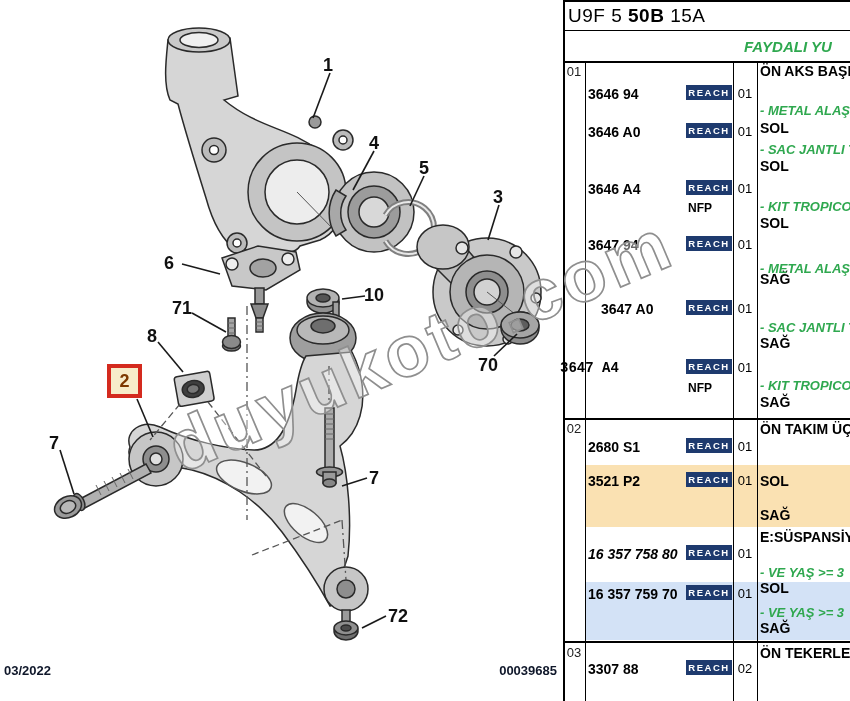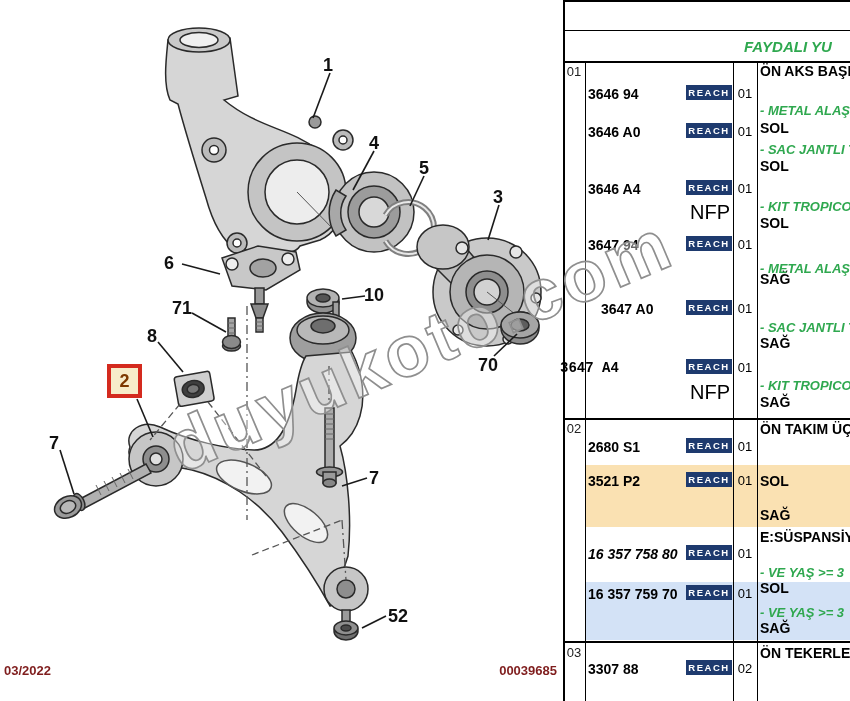--- a/index.html
+++ b/index.html
@@ -17,34 +17,34 @@
   
   .code{font-size:19px;letter-spacing:.5px;}
   .code b{font-weight:bold;}
   .banner{font-size:15px;font-weight:bold;font-style:italic;color:var(--green-note,#2fa84f);}
   .sec{font-size:13px;color:#222;width:20px;text-align:center;}
   .part{font-size:14px;font-weight:bold;}
   .qty{font-size:13px;width:24px;text-align:center;}
   .side{font-size:14px;font-weight:bold;margin-top:34px;}
   .hdr{font-size:14px;font-weight:bold;}
   .note{font-size:13px;font-weight:bold;font-style:italic;color:var(--green-note,#2fa84f);}
-  .nfp{font-size:20px;font-weight:normal;width:44px;text-align:center;}
+  .nfp{font-size:12px;font-weight:bold;width:44px;text-align:left;}
   .badge{position:absolute;width:46px;height:15px;background:var(--reach-badge,#1e3a6e);
          color:#fff;font-size:9.5px;font-weight:bold;letter-spacing:1.5px;
          text-align:center;line-height:15px;cursor:pointer;}
   
   .dlabel{position:absolute;font-size:18px;font-weight:bold;color:#101010;cursor:pointer;}
   .refbox{position:absolute;left:107px;top:364px;width:27px;height:26px;
           border:4px solid var(--highlight-box-border,#d42a1e);
           background:#f7ecc9;color:#7d3800;font-size:18px;font-weight:bold;
           text-align:center;line-height:26px;cursor:pointer;}
   .inset{position:absolute;left:486px;top:2px;width:64px;height:84px;
          border:3px solid #000;background:#fff;}
   .inset .num{position:absolute;right:2px;top:0px;font-size:16px;font-weight:bold;}
-  .footer{font-size:13px;font-weight:bold;color:#7f1d1d;}
+  .footer{font-size:13px;font-weight:bold;color:#0f172a;}
   .wm{position:absolute;left:0;top:0;pointer-events:none;}
 </style>
 </head>
 <body>
 
 <div class="page">
 
   <svg class="wm" width="563" height="701" viewBox="0 0 563 701" style="pointer-events:none;">
     <g stroke="#2a2a2a" stroke-width="1.5" fill="#d6d6d6">
 
@@ -186,41 +186,44 @@
   <div class="dlabel" style="left:369px;top:133px;">4</div>
   <div class="dlabel" style="left:419px;top:158px;">5</div>
   <div class="dlabel" style="left:493px;top:187px;">3</div>
   <div class="dlabel" style="left:164px;top:253px;">6</div>
   <div class="dlabel" style="left:172px;top:298px;">71</div>
   <div class="dlabel" style="left:364px;top:285px;">10</div>
   <div class="dlabel" style="left:147px;top:326px;">8</div>
   <div class="dlabel" style="left:49px;top:433px;">7</div>
   <div class="dlabel" style="left:478px;top:355px;">70</div>
   <div class="dlabel" style="left:369px;top:468px;">7</div>
-  <div class="dlabel" style="left:388px;top:606px;">52</div>
+  <div class="dlabel" style="left:388px;top:606px;">72</div>
 
   <div class="refbox">2</div>
 
 
   <div class="t footer" style="left:4px;top:663px;">03/2022</div>
   <div class="t footer" style="left:494px;top:663px;width:63px;text-align:right;">00039685</div>
 
   <div class="hl-block hl-orange" style="top:465px;height:62px;"></div>
   <div class="hl-block hl-blue" style="top:582px;height:58px;"></div>
 
   <div class="hline" style="left:563px;top:0;width:287px;"></div>
   <div class="hline thin" style="left:563px;top:30px;width:287px;"></div>
   <div class="hline" style="left:563px;top:61px;width:287px;"></div>
   <div class="hline" style="left:563px;top:418px;width:287px;"></div>
   <div class="hline" style="left:563px;top:641px;width:287px;"></div>
   <div class="vline thick" style="left:563px;top:0;height:701px;"></div>
   <div class="vline" style="left:585px;top:61px;height:640px;"></div>
   <div class="vline" style="left:733px;top:61px;height:640px;"></div>
   <div class="vline" style="left:757px;top:61px;height:640px;"></div>
 
+  <div class="t code" style="left:568px;top:5px;">
+    <span>U9F 5 </span><b>50B</b><span> 15A</span>
+  </div>
   <div class="t banner" style="left:744px;top:38px;">FAYDALI YU</div>
 
   <div class="t sec" style="left:564px;top:64px;">01</div>
   <div class="t hdr" style="left:760px;top:63px;">ÖN AKS BAŞI P</div>
 
   <div class="t part" style="left:588px;top:86px;">3646 94</div>
   <div class="badge" style="left:686px;top:85px;">REACH</div>
   <div class="t qty" style="left:733px;top:86px;">01</div>
   <div class="t side" style="left:760px;top:86px;">SOL</div>
   <div class="t note" style="left:760px;top:103px;">- METAL ALAŞI</div>

